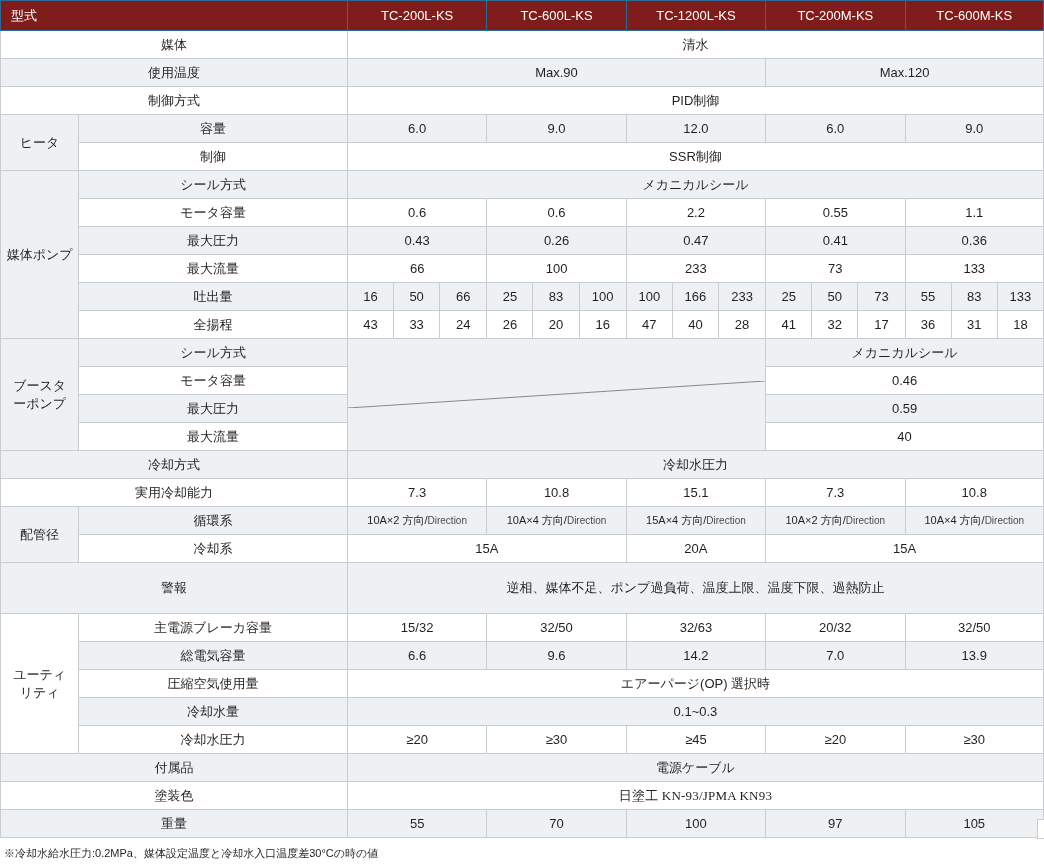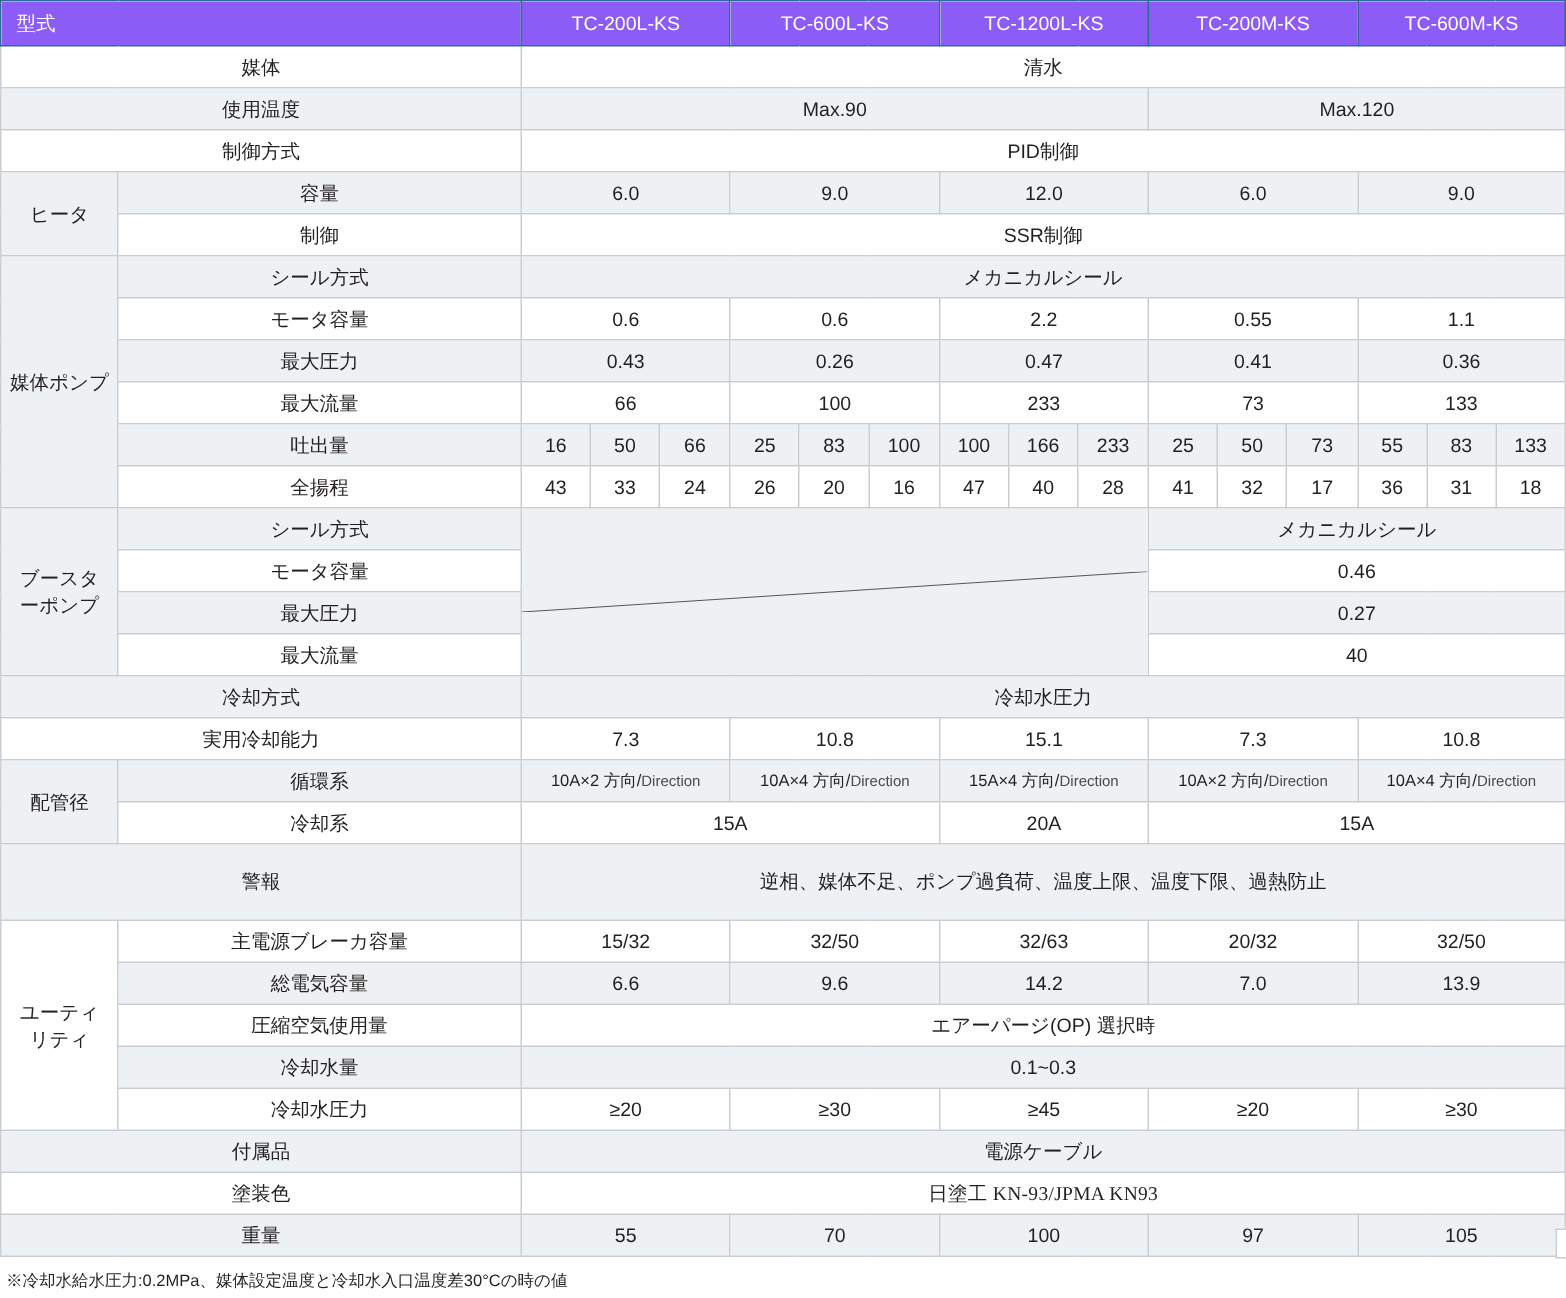--- a/index.html
+++ b/index.html
@@ -31,21 +31,21 @@
     text-align: center;
     vertical-align: middle;
     height: 27px;
     font-weight: normal;
     background: #ffffff;
     white-space: nowrap;
     overflow: hidden;
   }
   
   tr.hdr td {
-    background: #8b5cf6;
+    background: #7f1d1d;
     color: #ffffff;
     font-size: 13px;
     border: 1px solid #2e6b94;
     height: 29px;
   }
   tr.hdr td.hdr-left {
     text-align: left;
     padding-left: 10px;
   }
   
@@ -263,21 +263,21 @@
       </svg>
     </td>
     <td colspan="6" class="val shade">メカニカルシール</td>
   </tr>
   <tr>
     <td class="lbl-b">モータ容量</td>
     <td colspan="6" class="val">0.46</td>
   </tr>
   <tr class="shade">
     <td class="lbl-b shade">最大圧力</td>
-    <td colspan="6" class="val shade">0.27</td>
+    <td colspan="6" class="val shade">0.59</td>
   </tr>
   <tr>
     <td class="lbl-b">最大流量</td>
     <td colspan="6" class="val">40</td>
   </tr>
 
   <tr class="shade">
     <td colspan="2" class="lbl-span shade">冷却方式</td>
     <td colspan="15" class="val shade">冷却水圧力</td>
   </tr>

